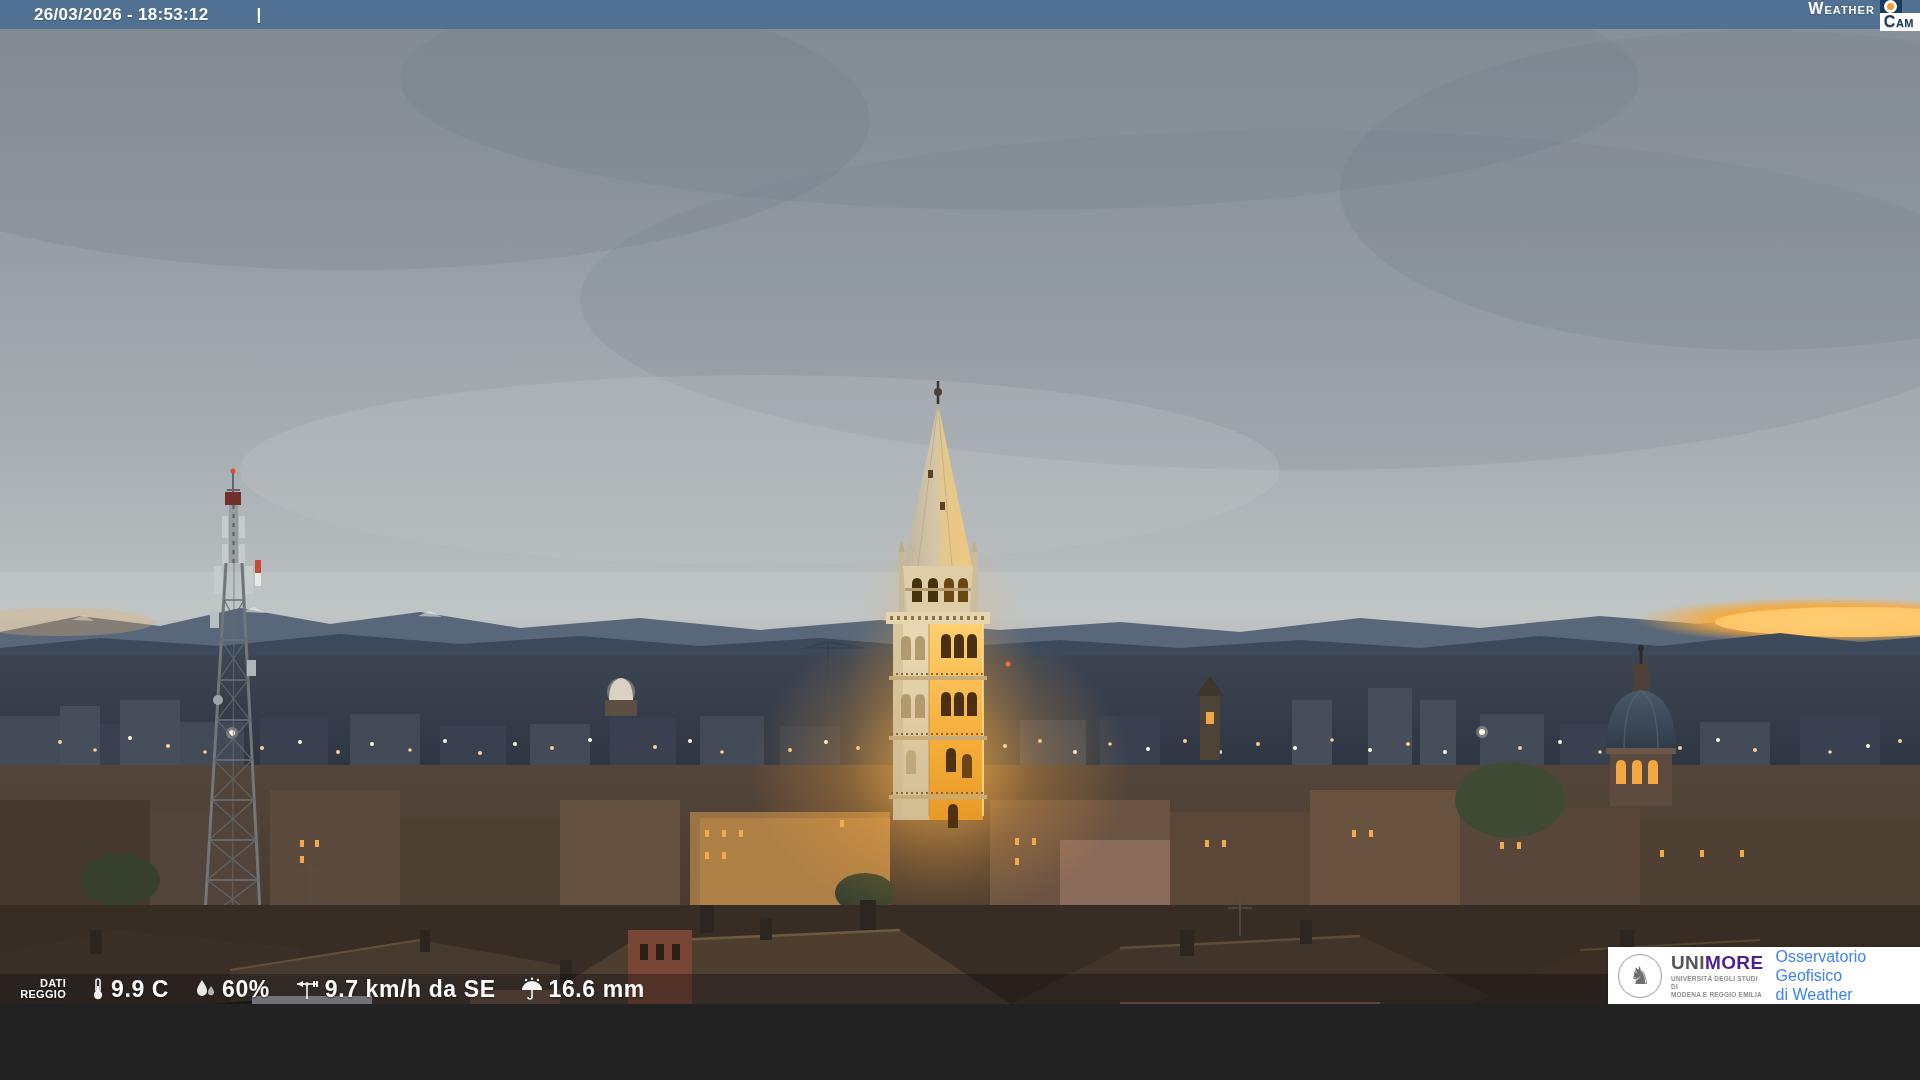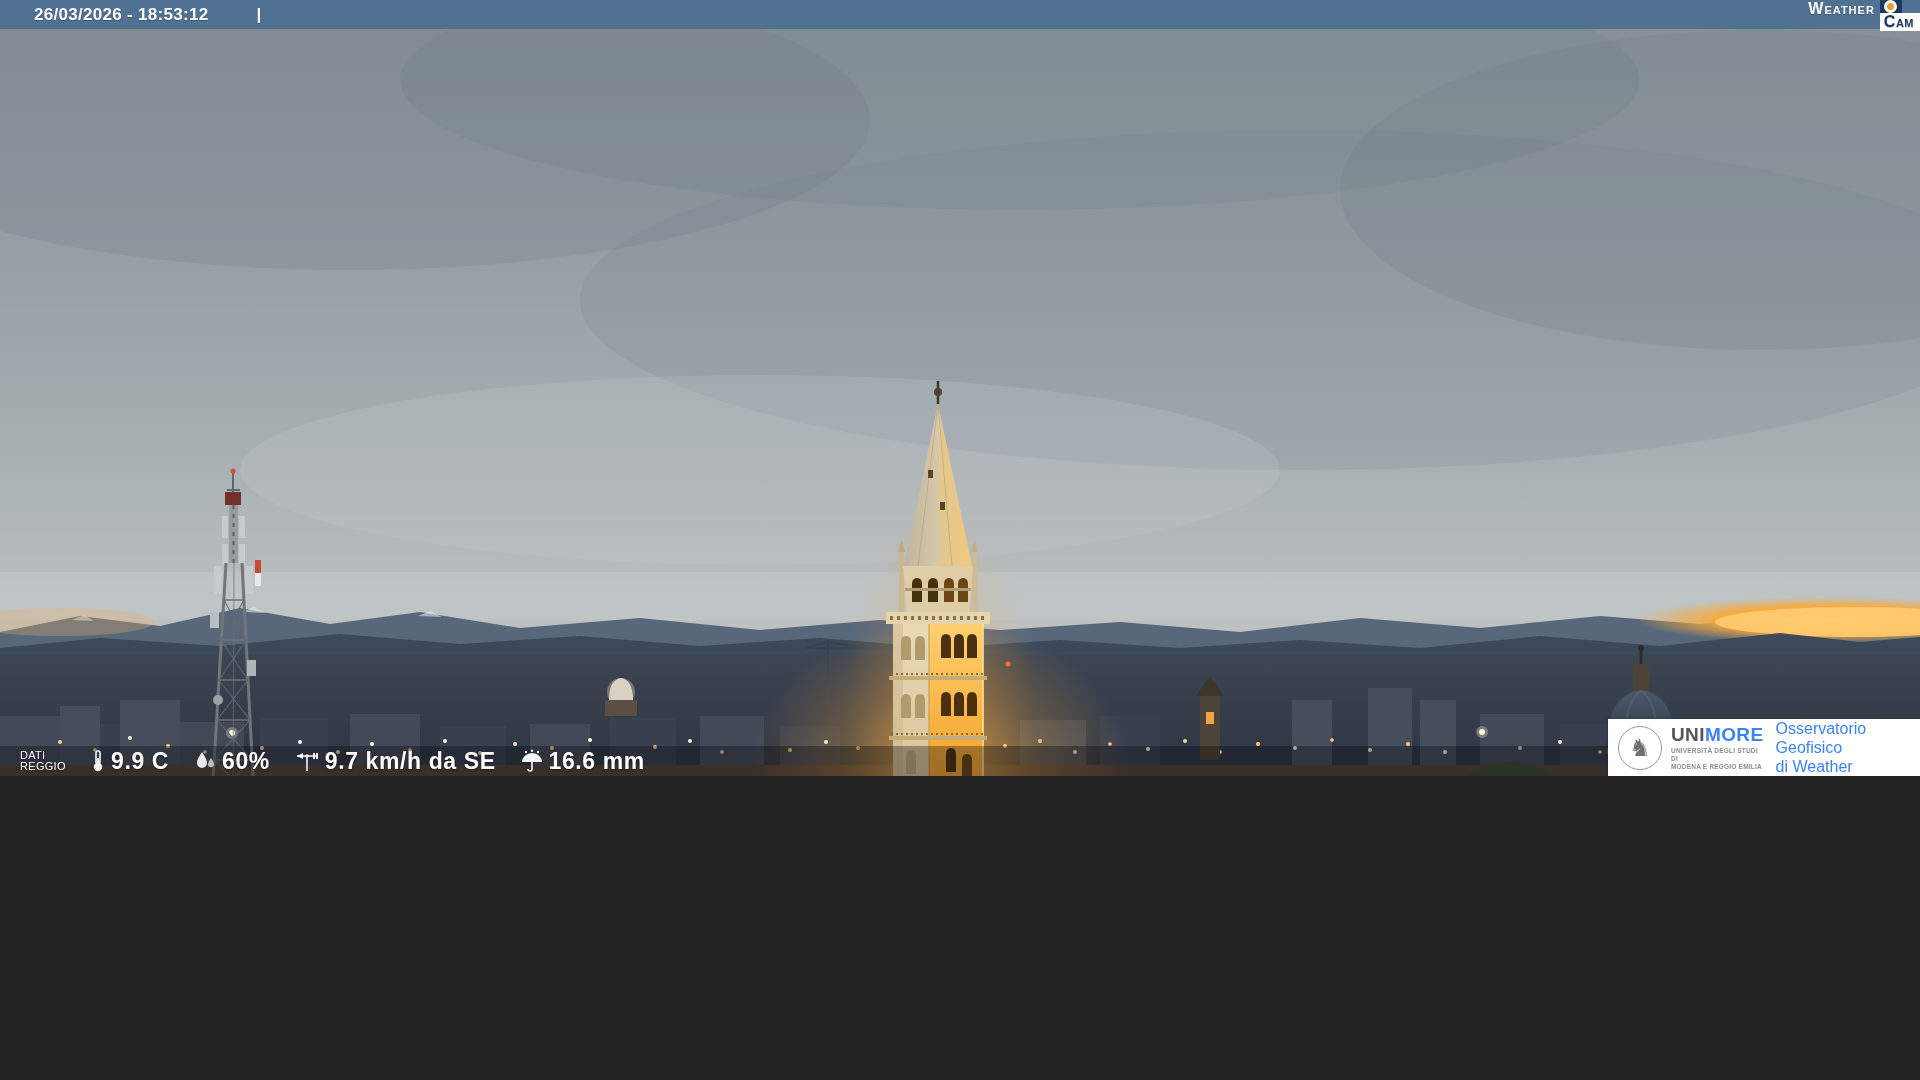--- a/index.html
+++ b/index.html
@@ -1,16 +1,16 @@
 <!DOCTYPE html>
 <html><head>
 <meta charset="utf-8">
 <style>
   html,body{margin:0;padding:0;background:#222;}
-  .stage{position:relative;width:1920px;height:776px;overflow:hidden;
+  .stage{position:relative;width:1920px;height:1004px;overflow:hidden;
          font-family:"Liberation Sans",sans-serif;background:#9aa2a8;}
   .scene-svg{position:absolute;inset:0;display:block;}
 
   
   .topbar{position:absolute;top:0;left:0;width:1920px;height:29px;
           background:#507191;display:flex;align-items:center;color:#fff;
           font-weight:bold;font-size:17px;letter-spacing:.3px;
           text-shadow:0 1px 1px rgba(0,0,0,.25);}
   .topbar .dt{margin-left:34px;white-space:nowrap;}
   .topbar .sep{margin:0 44px 0 48px;font-weight:bold;}
@@ -23,35 +23,35 @@
   .wc-dot{width:13px;height:13px;border-radius:50%;background:#fff;
           display:flex;align-items:center;justify-content:center;}
   .wc-dot i{display:block;width:7px;height:7px;border-radius:50%;background:#f39c2d;}
   .wc-cam{background:#fff;color:#1c3a5e;font-variant:small-caps;font-weight:bold;
           font-size:16px;display:flex;align-items:center;padding:0 6px 0 4px;letter-spacing:.5px;}
 
   
   .meteobar{position:absolute;left:0;bottom:0;width:1920px;height:30px;
             background:rgba(8,10,14,.34);display:flex;align-items:center;color:#fff;
             text-shadow:0 1px 2px rgba(0,0,0,.55);}
-  .mlabel{margin-left:20px;width:46px;text-align:left;font-size:11px;font-weight:normal;
+  .mlabel{margin-left:20px;width:46px;text-align:right;font-size:11px;font-weight:bold;
           line-height:11px;letter-spacing:.3px;}
   .mitem{display:flex;align-items:center;margin-left:24px;}
   .mitem svg{display:block;margin-right:5px;opacity:.95;}
   .mval{font-size:23px;font-weight:bold;letter-spacing:.6px;white-space:nowrap;}
 
   
   .brandbox{position:absolute;right:0;bottom:0;width:312px;height:57px;background:#fff;
             display:flex;align-items:center;box-shadow:0 0 4px rgba(0,0,0,.25);}
   .crest{width:42px;height:42px;border:1px solid #9a9a9a;border-radius:50%;margin-left:10px;
          display:flex;align-items:center;justify-content:center;color:#6f6f6f;font-size:24px;
          flex:0 0 auto;}
   .ucol{margin-left:9px;line-height:1;}
   .uname{font-size:19px;font-weight:bold;letter-spacing:.4px;}
-  .uname .uni{color:#55565a;} .uname .more{color:#3b82f6;}
+  .uname .uni{color:#55565a;} .uname .more{color:#4c1d95;}
   .usub{margin-top:3px;font-size:6.5px;color:#8c8c8c;letter-spacing:.2px;line-height:8px;
         font-weight:bold;}
   .ocol{margin-left:12px;color:#3b82f6;font-size:16px;line-height:19px;}
 </style>
 </head>
 <body>
 
 <div class="stage">
 
   <svg class="scene-svg" viewBox="0 0 1920 1080">

